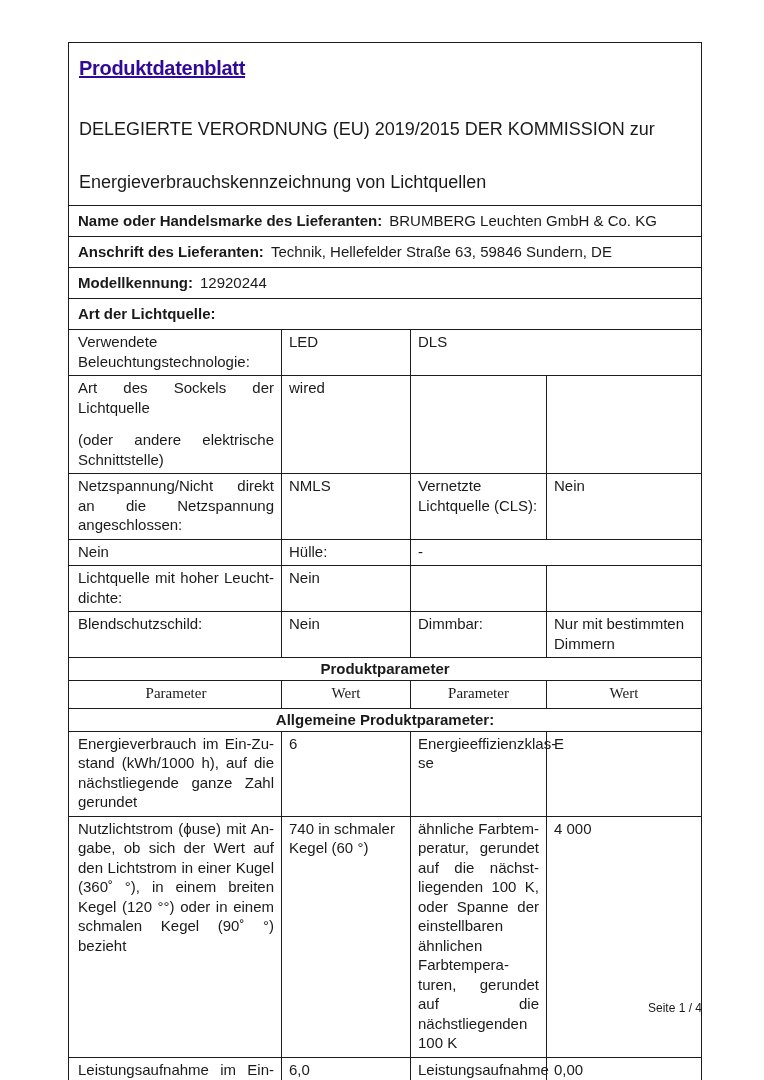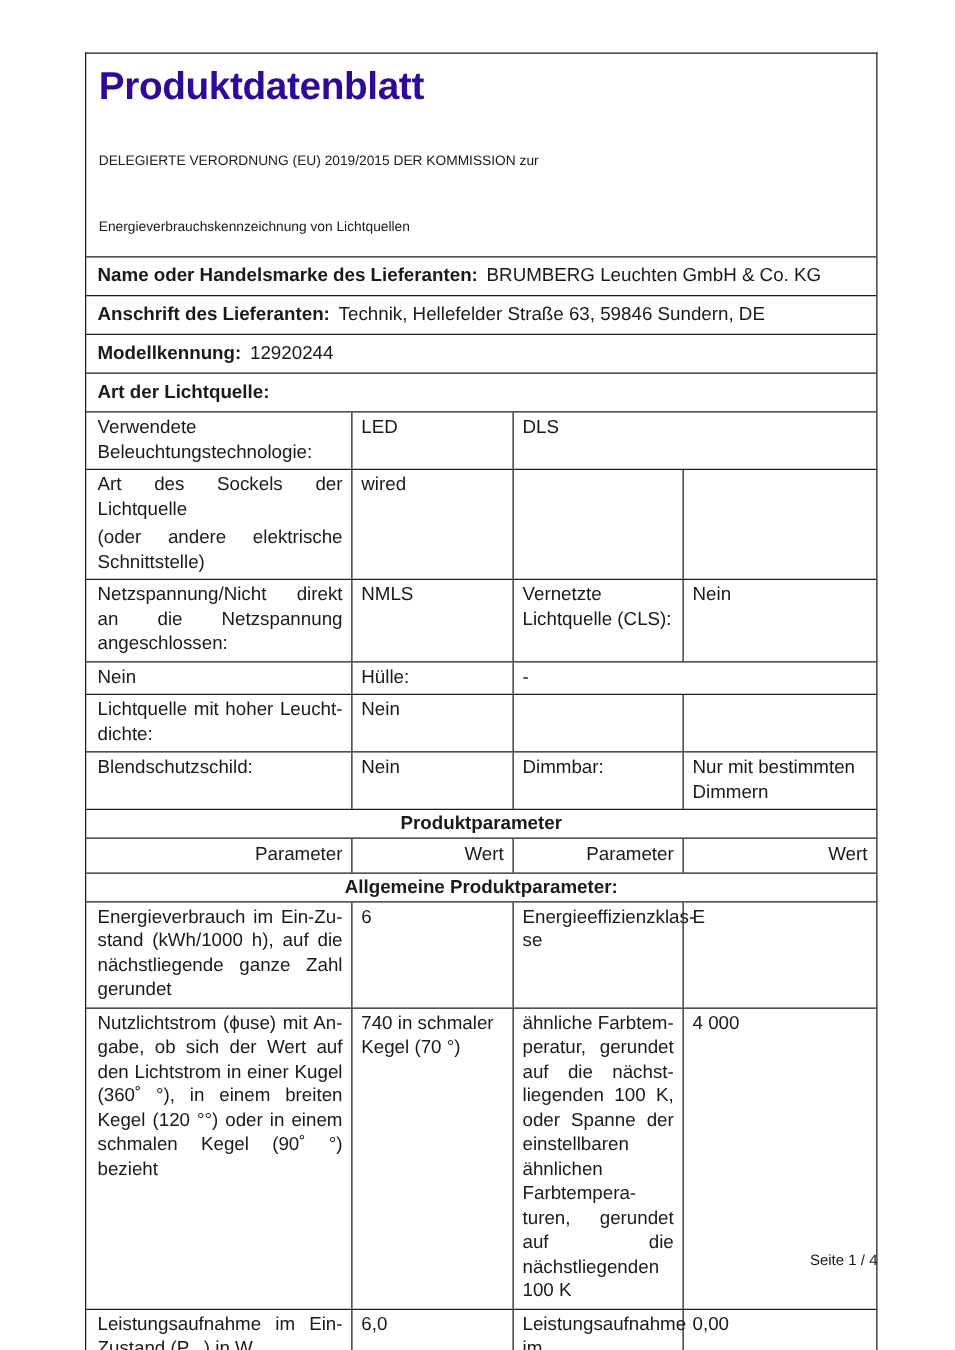--- a/index.html
+++ b/index.html
@@ -24,43 +24,44 @@
     border: 1.4px solid var(--border);
     border-bottom: none;
     background: var(--background);
   }
   .sheet > div { border-top: 1.4px solid var(--border); }
   .sheet > div:first-child { border-top: none; }
 
   .title-block { padding: 7px 10px 12px; }
   .doc-title {
     margin: 0 0 9px;
-    font-size: 31px; line-height: 37px;
+    font-size: 20px; line-height: 37px;
     font-weight: bold;
     color: var(--title);
     letter-spacing: -0.3px;
+    text-decoration: underline;
   }
-  .subtitle span { display: block; font-size: 11px; line-height: 21px; margin-top: 32px; }
+  .subtitle span { display: block; font-size: 18px; line-height: 21px; margin-top: 32px; }
 
   .info-row { padding: 5px 9px; font-size: 15px; line-height: 20px; }
   .b { font-weight: bold; }
   .info-row .val { margin-left: 7px; }
 
   .grid4 { display: grid; grid-template-columns: 212px 129px 136px 1fr; }
   .c {
     padding: 2px 7px 4px;
     border-left: 1.4px solid var(--border);
     font-size: 15px; line-height: 19.5px;
   }
   .c:first-child { border-left: none; padding-left: 9px; }
   .c.p  { text-align: justify; }
   .c.v  { }
-  .hdr .c { text-align: right; padding-top: 3px; }
+  .hdr .c { text-align: center; padding-top: 3px; font-family: Liberation Serif, serif; }
   .sec { text-align: center; font-weight: bold; font-size: 15px; line-height: 19px; padding: 1px 6px 2px; }
-  .para2 { margin-top: 3px; }
+  .para2 { margin-top: 13px; }
   sub { font-size: 10.5px; line-height: 0; }
 
   .page-footer {
     position: absolute;
     left: 68px; top: 1001px;
     width: 634px;
     text-align: right;
     font-size: 12px;
     color: var(--text);
   }
@@ -147,21 +148,21 @@
 
   <div class="grid4">
     <div class="c p">Energieverbrauch im Ein-Zu­stand (kWh/1000 h), auf die nächstliegende ganze Zahl ge­rundet</div>
     <div class="c v">6</div>
     <div class="c p">Energieeffizienzklas­se</div>
     <div class="c v">E</div>
   </div>
 
   <div class="grid4">
     <div class="c p">Nutzlichtstrom (ϕuse) mit An­gabe, ob sich der Wert auf den Lichtstrom in einer Kugel (360˚ °), in einem breiten Kegel (120 °°) oder in einem schmalen Kegel (90˚ °) bezieht</div>
-    <div class="c v">740 in schma­ler Kegel (70 °)</div>
+    <div class="c v">740 in schma­ler Kegel (60 °)</div>
     <div class="c p">ähnliche Farbtem­peratur, gerundet auf die nächst­liegenden 100 K, oder Spanne der einstellbaren ähnli­chen Farbtempera­turen, gerundet auf die nächstliegenden 100 K</div>
     <div class="c v">4 000</div>
   </div>
 
   <div class="grid4">
     <div class="c p">
       <span>Leistungsaufnahme im Ein-Zu­stand (P</span><sub>on</sub><span>) in W</span>
     </div>
     <div class="c v">6,0</div>
     <div class="c p">

